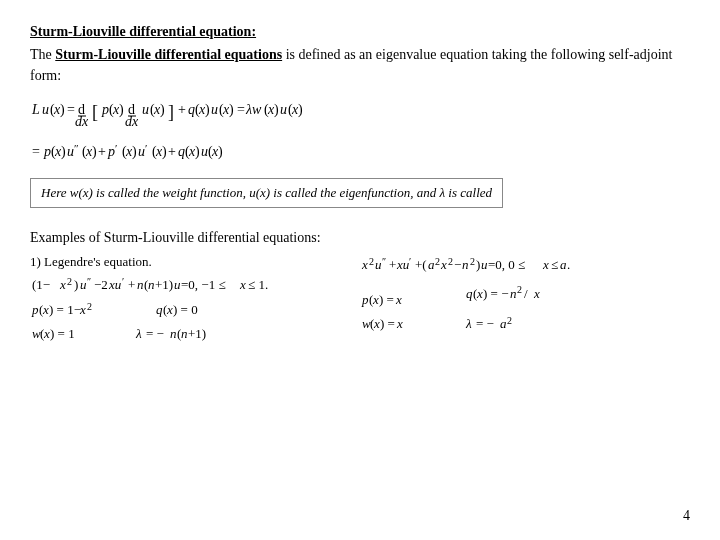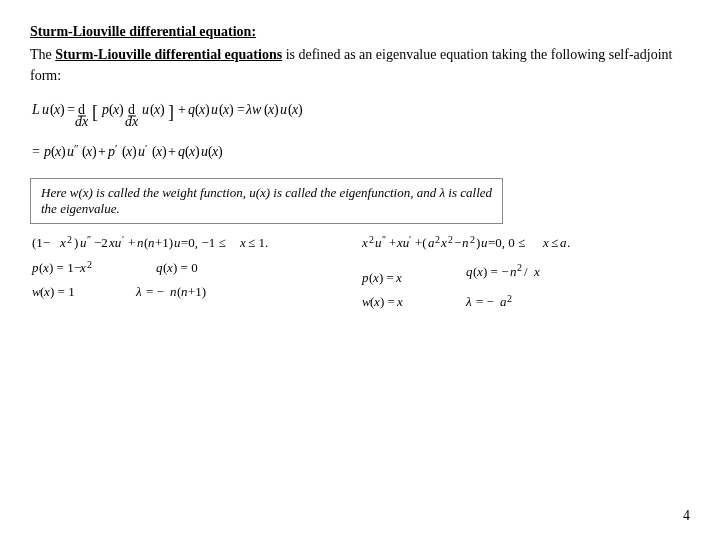--- a/index.html
+++ b/index.html
@@ -161,31 +161,30 @@
       <text x="182" y="16" font-family="Times New Roman, serif" font-size="14" font-style="italic">x</text>
       <text x="188" y="16" font-family="Times New Roman, serif" font-size="14">)</text>
     </svg>
   </div>
 
   
   <div style="border: 1px solid #888; padding: 6px 10px; margin: 6px 0 4px 0; display: inline-block; max-width: 660px;">
     <div style="font-size:13px; font-style:italic; font-family:'Times New Roman',serif;text-align:right;">
       Here w(x) is called the weight function, u(x) is called the eigenfunction, and λ is called
     </div>
-    <div style="font-size:13px; font-style:italic; font-family:'Times New Roman',serif;">
-      the eigenvalue.
-    </div>
-  </div>
-
-  
+  </div>
+
+  
+  <div class="examples-title">Examples of Sturm-Liouville differential equations:</div>
 
   
   <div class="examples-grid">
 
     <div class="example-col">
+      <div class="example-heading">1) Legendre's equation.</div>
       
       <svg width="300" height="22" viewBox="0 0 300 22">
         <text x="2" y="15" font-family="Times New Roman, serif" font-size="13">(1−</text>
         <text x="30" y="15" font-family="Times New Roman, serif" font-size="13" font-style="italic">x</text>
         <text x="37" y="11" font-family="Times New Roman, serif" font-size="10">2</text>
         <text x="44" y="15" font-family="Times New Roman, serif" font-size="13">)</text>
         <text x="50" y="15" font-family="Times New Roman, serif" font-size="13" font-style="italic">u</text>
         <text x="57" y="11" font-family="Times New Roman, serif" font-size="10">″</text>
         <text x="64" y="15" font-family="Times New Roman, serif" font-size="13">−2</text>
         <text x="79" y="15" font-family="Times New Roman, serif" font-size="13" font-style="italic">xu</text>

